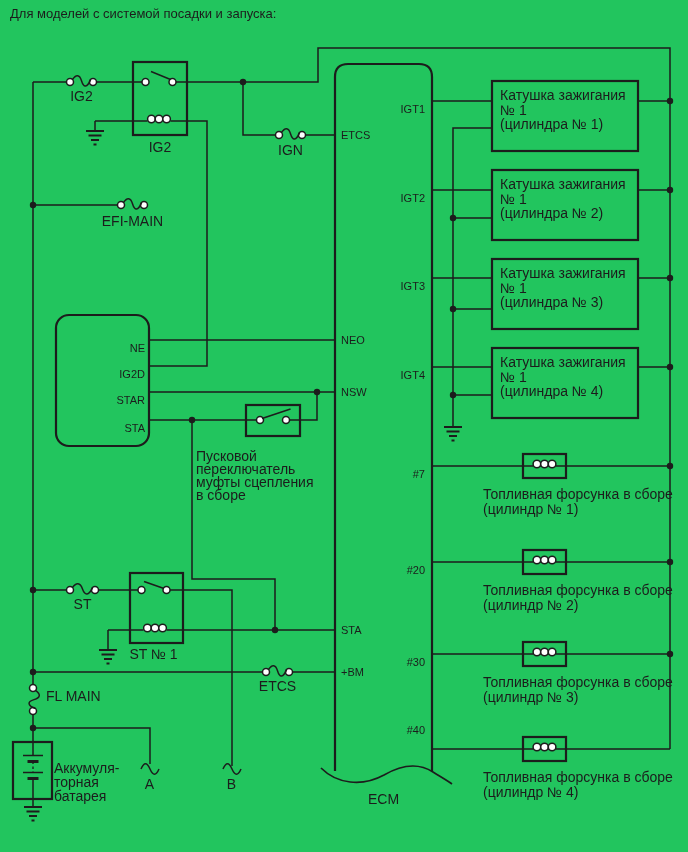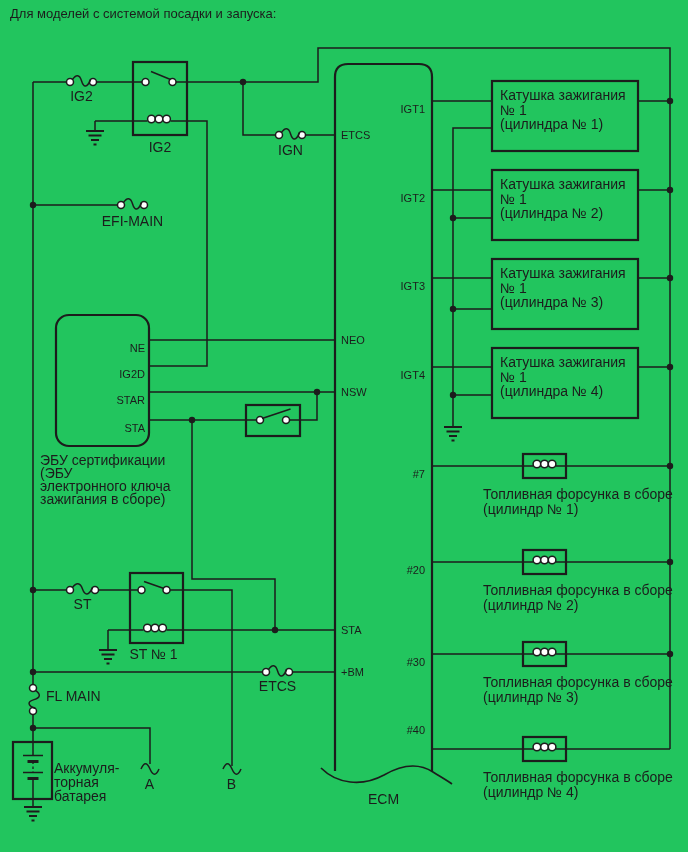--- a/index.html
+++ b/index.html
@@ -202,24 +202,24 @@
 <div class="lbl" style="left:54px;top:761px;line-height:14px">Аккумуля-
 торная
 батарея</div>
 <div class="lbl ctr" style="left:141px;top:778px;width:17px">A</div>
 <div class="lbl ctr" style="left:223px;top:778px;width:17px">B</div>
 
 <div class="pin rt" style="left:75px;top:334px;width:70px">NE</div>
 <div class="pin rt" style="left:75px;top:360px;width:70px">IG2D</div>
 <div class="pin rt" style="left:75px;top:386px;width:70px">STAR</div>
 <div class="pin rt" style="left:75px;top:414px;width:70px">STA</div>
-<div class="lbl" style="left:40px;top:454px;width:160px">ЭБУ сертификации (ЭБУ
-электронного ключа
-зажигания в сборе)</div>
-
+
+<div class="lbl" style="left:196px;top:450px;width:150px">Пусковой переключатель
+муфты сцепления
+в сборе</div>
 
 <div class="pin" style="left:341px;top:129px">ETCS</div>
 <div class="pin" style="left:341px;top:334px">NEO</div>
 <div class="pin" style="left:341px;top:386px">NSW</div>
 <div class="pin" style="left:341px;top:624px">STA</div>
 <div class="pin" style="left:341px;top:666px">+BM</div>
 
 <div class="pin rt" style="left:357px;top:95px;width:68px">IGT1</div>
 <div class="pin rt" style="left:357px;top:184px;width:68px">IGT2</div>
 <div class="pin rt" style="left:357px;top:272px;width:68px">IGT3</div>

